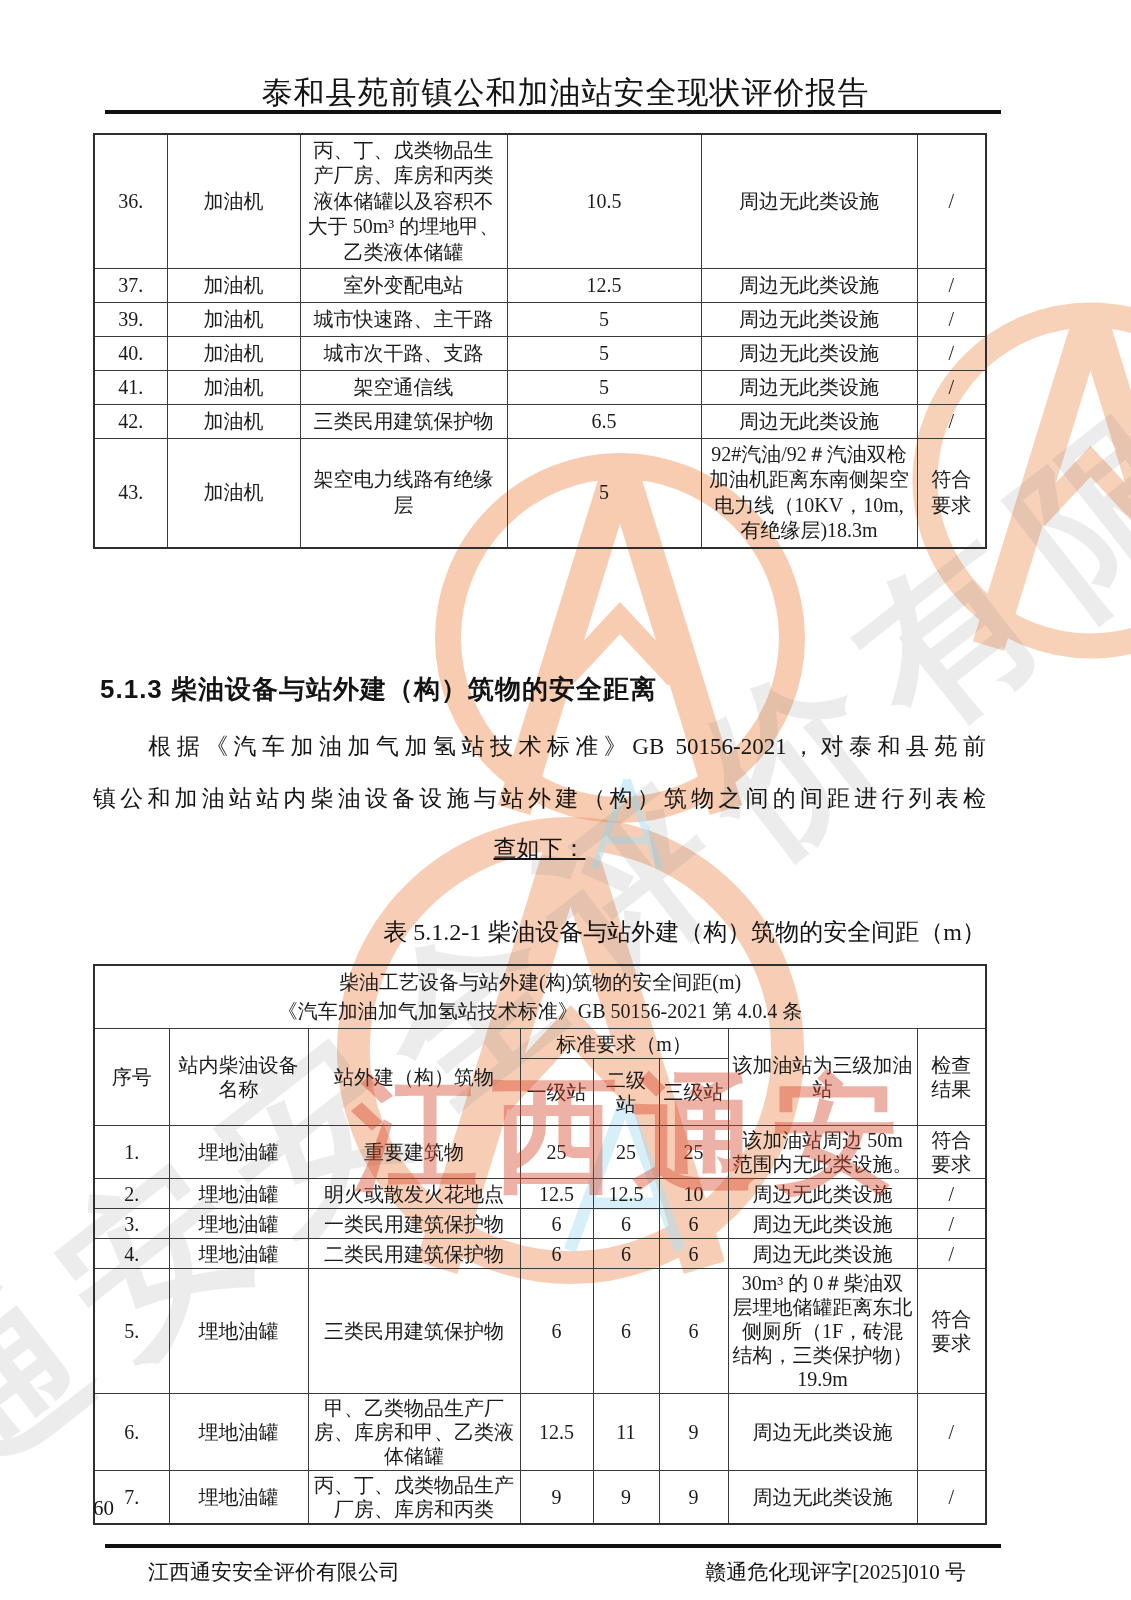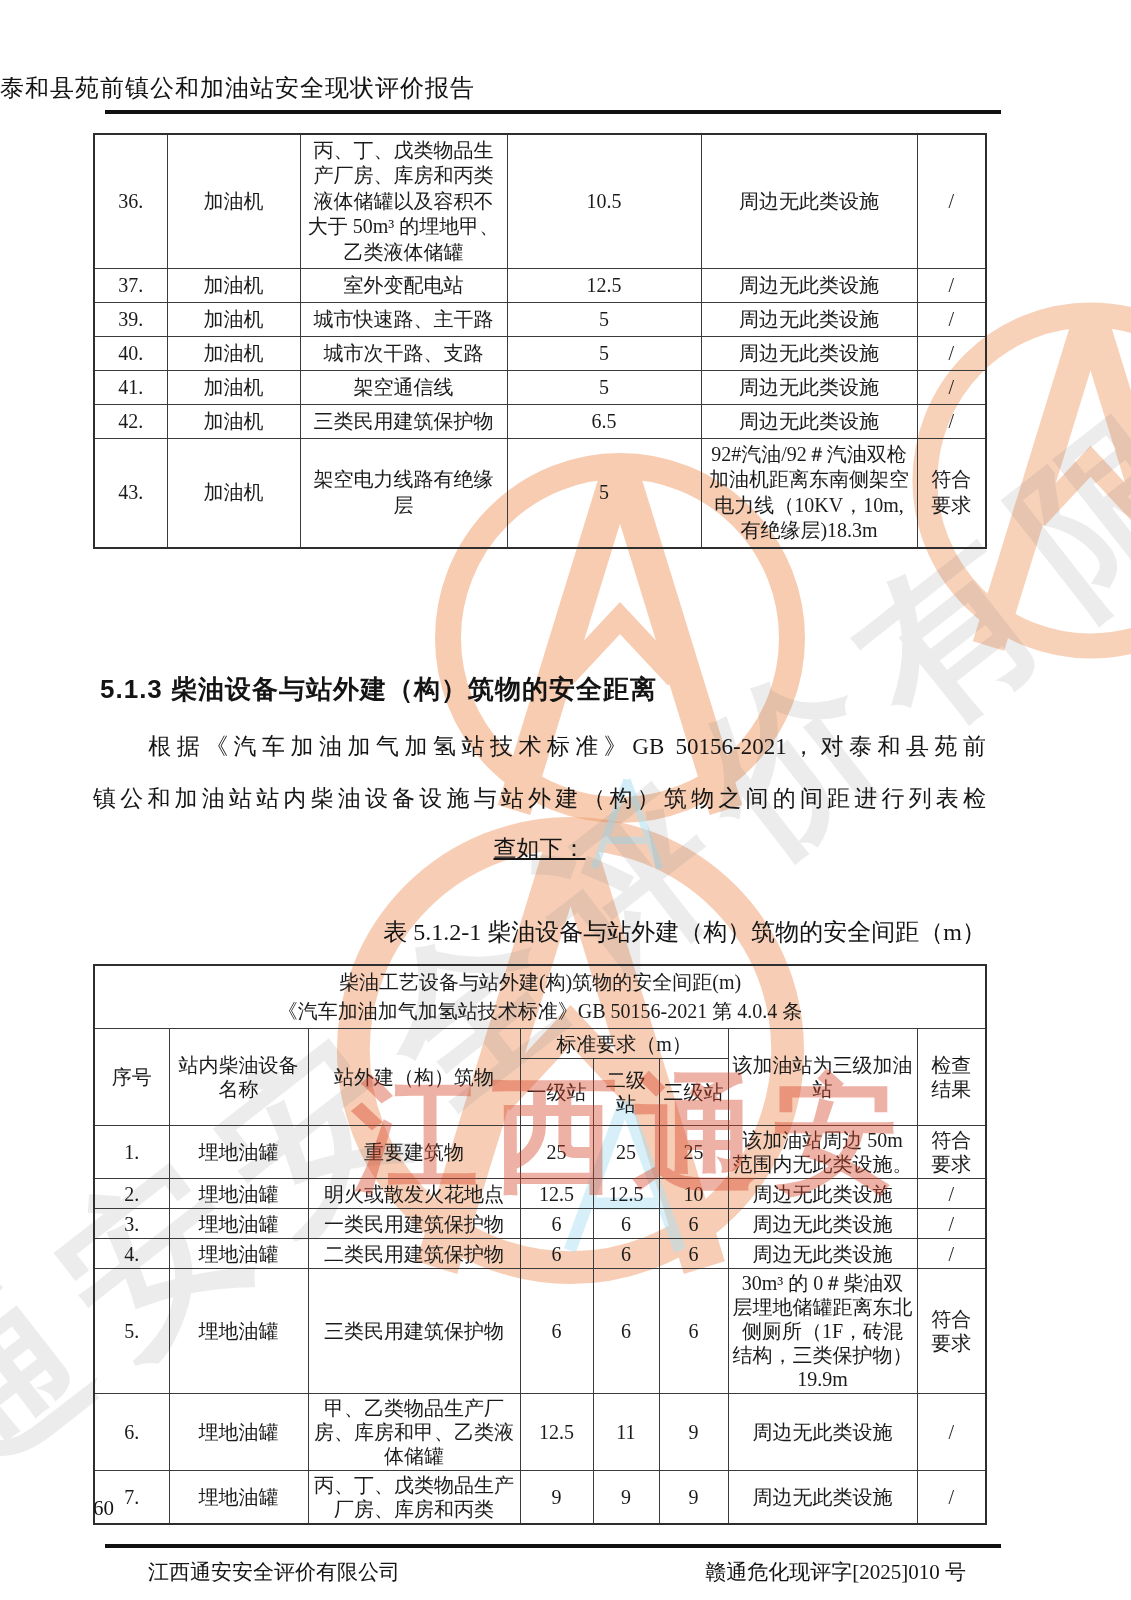--- a/index.html
+++ b/index.html
@@ -17,22 +17,22 @@
     font-family:"Liberation Sans","DejaVu Sans",sans-serif; font-weight:bold;
     font-size:172px; letter-spacing:30px; white-space:nowrap;
     color:rgba(128,128,128,0.15); z-index:0;
   }
   .wm-red{
     left:352px; top:1052px; font-size:126px; letter-spacing:14px;
     font-weight:bold; color:rgba(214,68,44,0.42); white-space:nowrap; z-index:3;
   }
   
   .header-title{
-    left:0; top:72px; width:100%; text-align:left;
-    font-size:24px; letter-spacing:1px; z-index:2;
+    left:0; top:72px; width:100%; text-align:center;
+    font-size:31px; letter-spacing:1px; z-index:2;
   }
   .rule{left:105px; width:896px; height:4px; background:#111; z-index:2;}
   .header-rule{top:110px;}
   .footer-rule{top:1544px;}
   .page-number{left:93px; top:1496px; width:893px; text-align:left; font-size:21px; z-index:2;}
   .footer-row{
     left:93px; top:1558px; width:893px; display:flex; justify-content:space-between;
     font-size:21px; z-index:2;
   }
   .footer-row .fl{padding-left:55px;}

